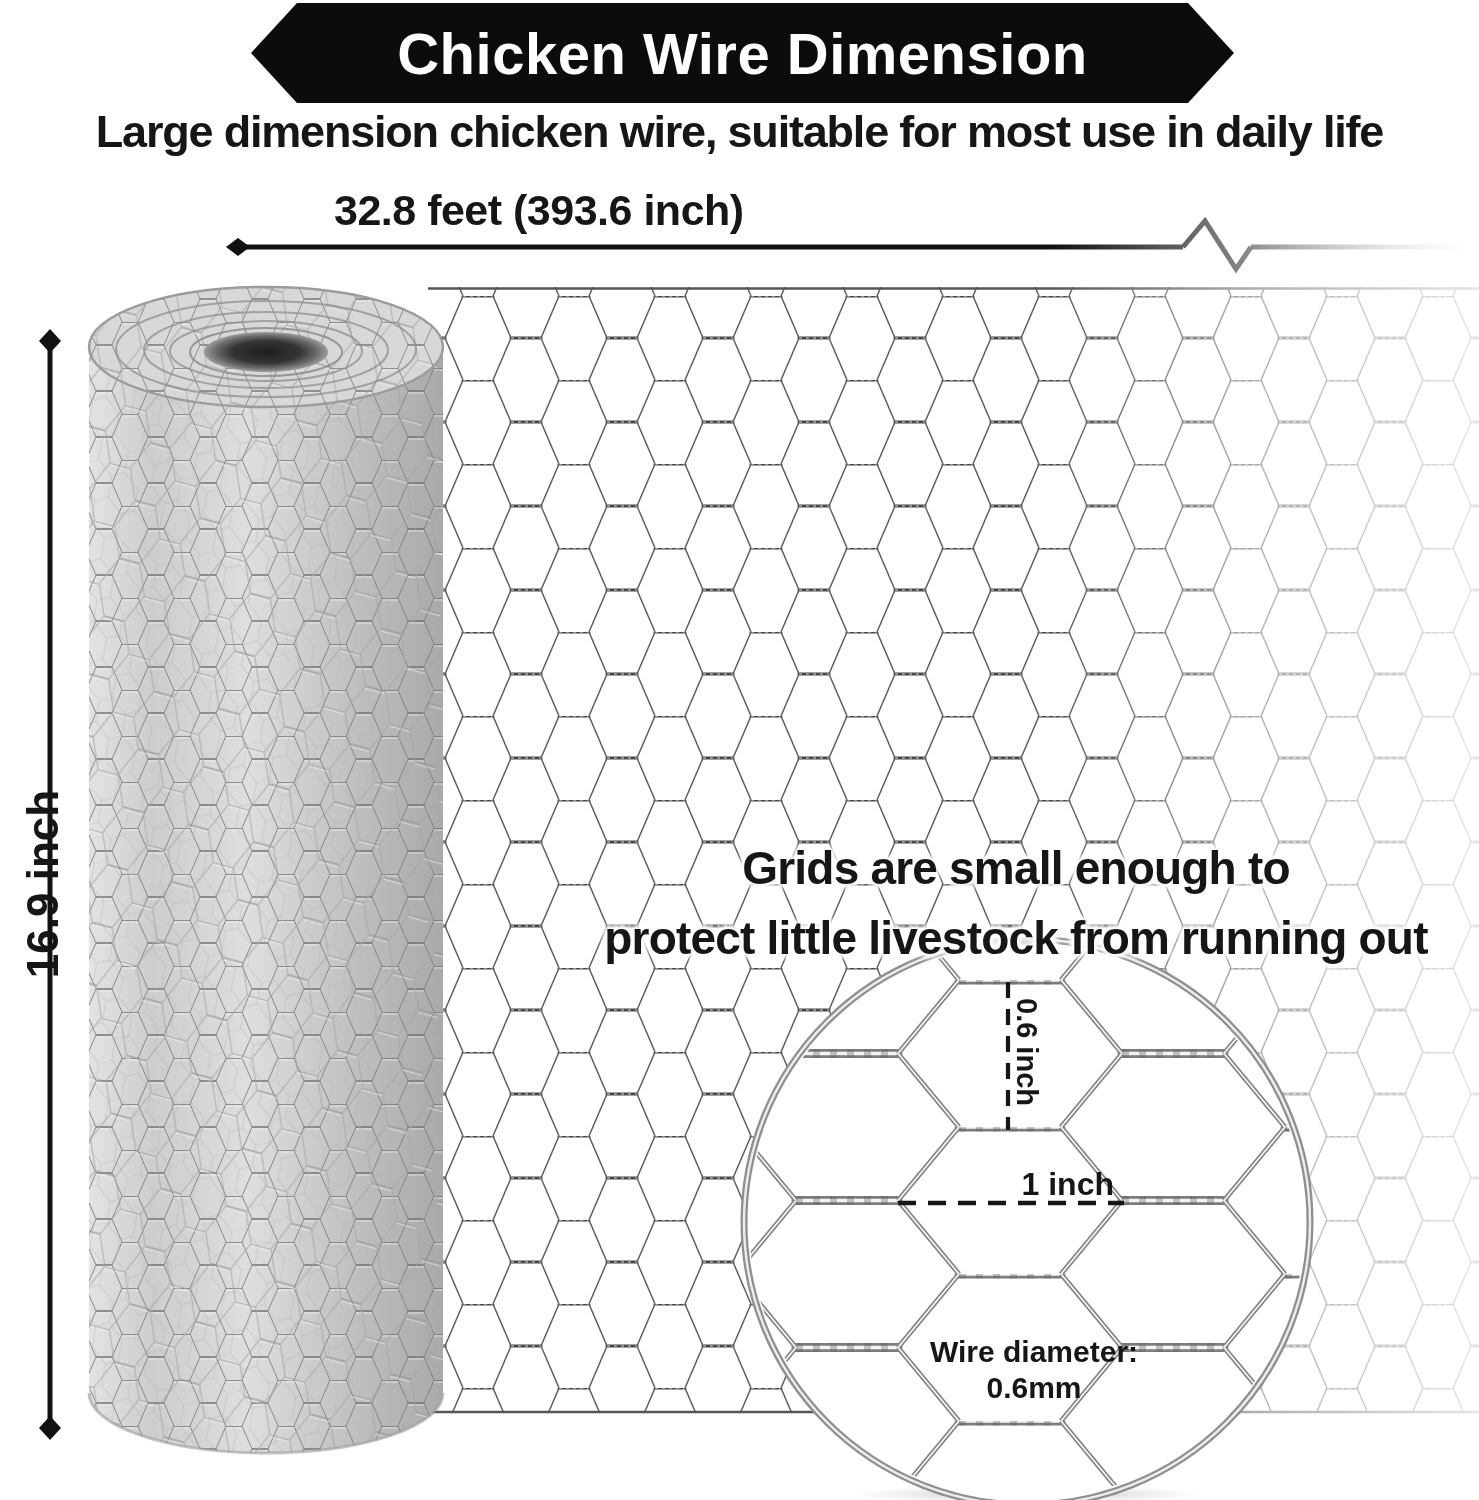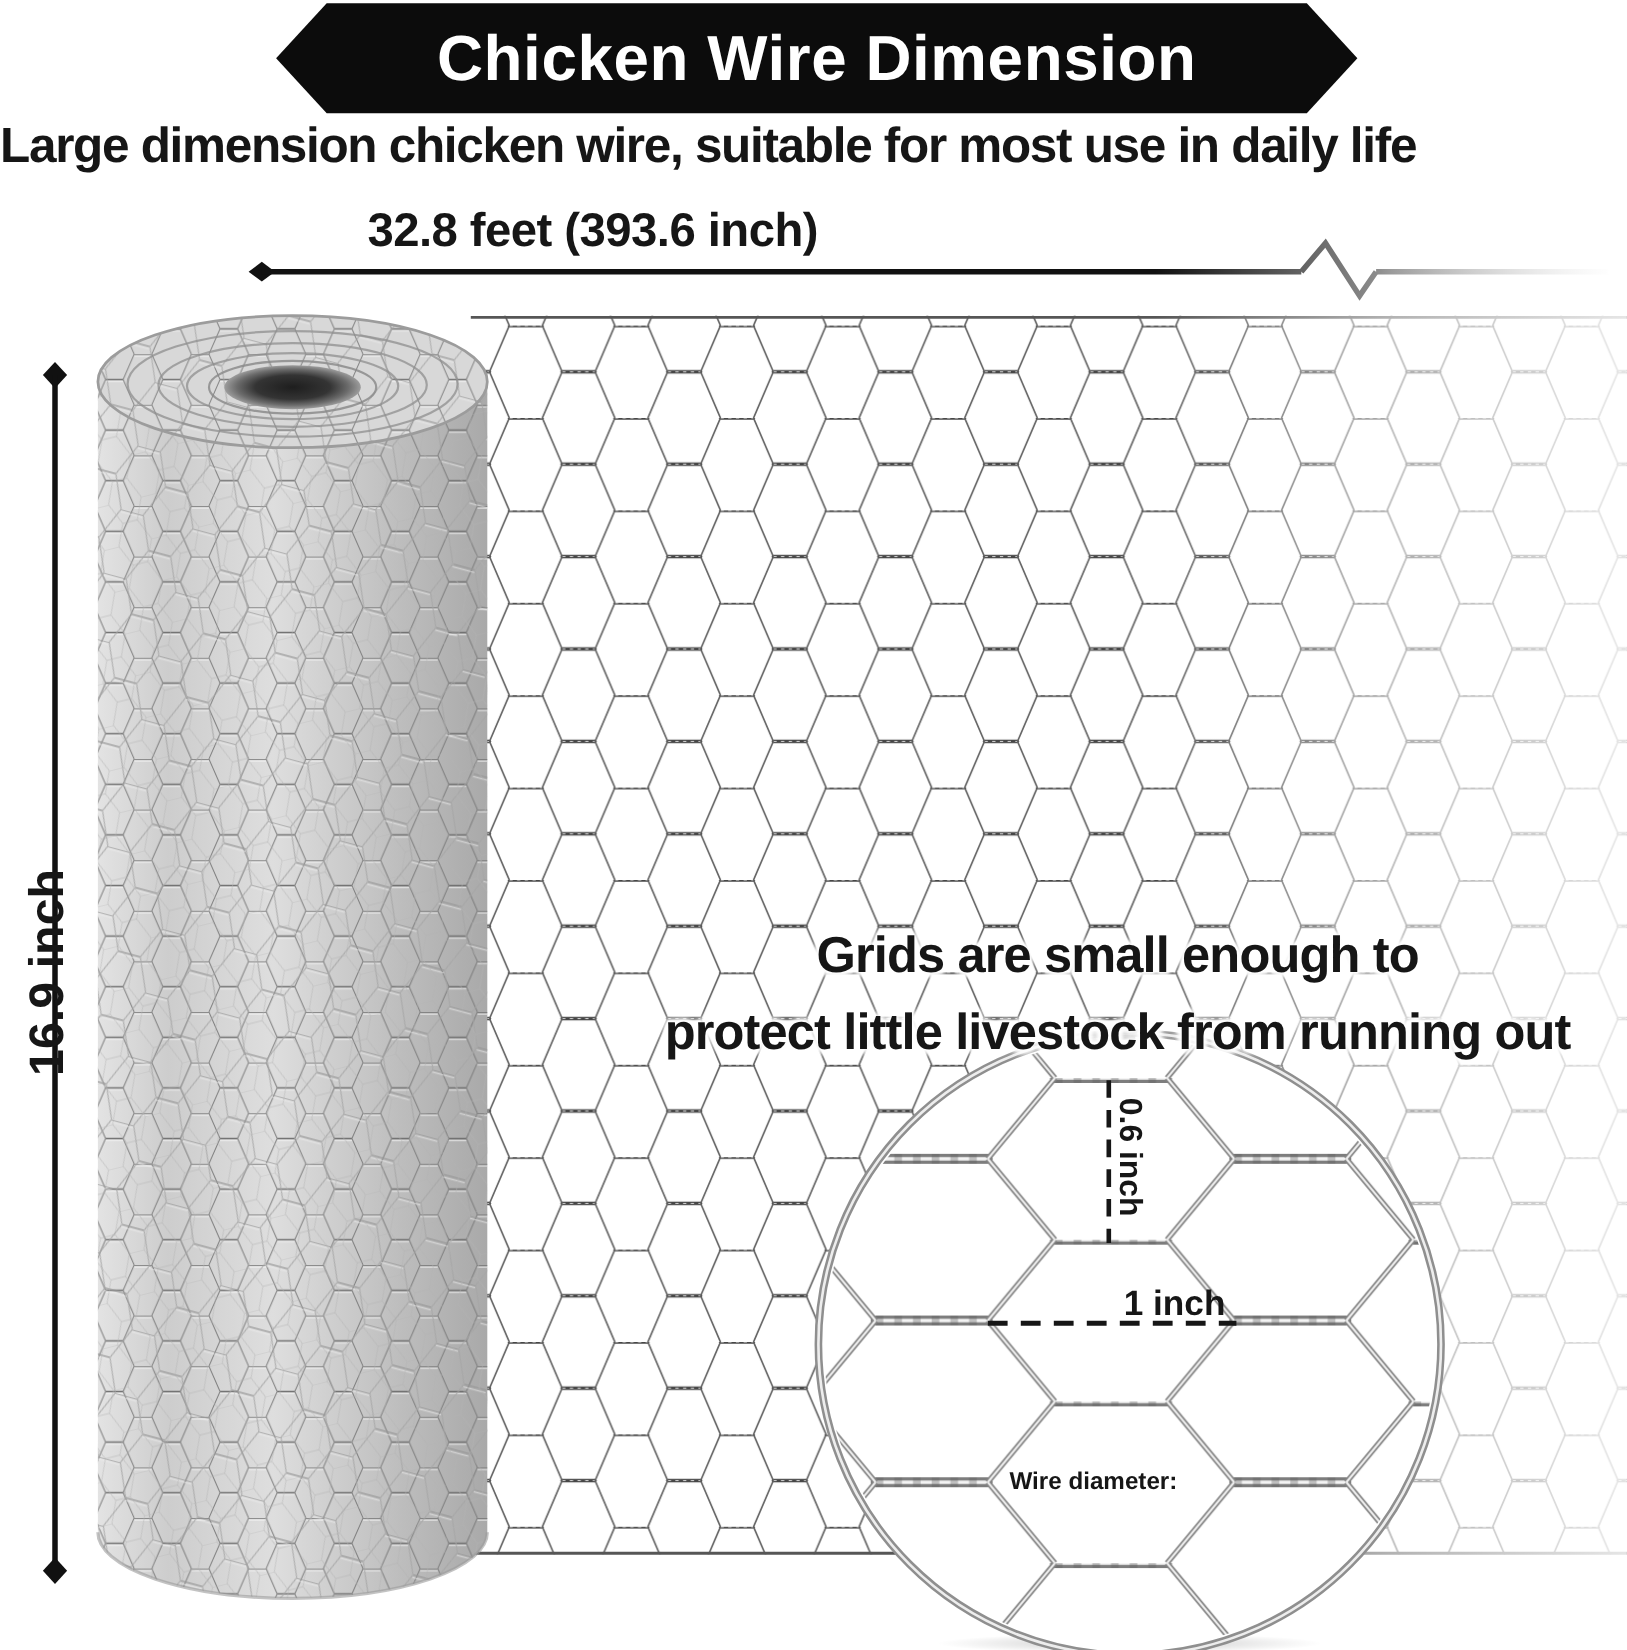--- a/index.html
+++ b/index.html
@@ -11,21 +11,21 @@
     font-family:"Liberation Sans", sans-serif;
   }
   #scene{position:absolute;left:0;top:0;}
   .txt{position:absolute;color:#161616;font-weight:bold;}
   .banner-title{
     left:251px;top:3px;width:983px;height:100px;
     display:flex;align-items:center;justify-content:center;
     color:#ffffff;font-size:58px;letter-spacing:0.5px;
   }
   .subtitle{
-    left:0;top:106px;width:1479px;
+    left:0;top:106px;width:1479px;text-align:center;
     font-size:45px;letter-spacing:-1.2px;
   }
   .width-label{
     left:334px;top:186px;width:800px;text-align:left;
     font-size:43px;letter-spacing:-0.5px;
   }
   .height-label{
     left:-66px;top:858px;width:220px;height:52px;text-align:center;
     font-size:44px;transform:rotate(-90deg);
   }
@@ -36,22 +36,22 @@
                 2px -2px 5px #fff,-2px 2px 5px #fff,0 0 14px #fff;
   }
   .inset-cell-height{
     left:943px;top:1032px;width:160px;height:40px;text-align:center;
     font-size:29px;transform:rotate(90deg);letter-spacing:0px;
   }
   .inset-cell-width{
     left:914px;top:1166px;width:200px;text-align:right;font-size:32px;
   }
   .inset-wire-diameter{
-    left:824px;top:1334px;width:340px;text-align:center;
-    font-size:22px;line-height:1.2;
+    left:864px;top:1334px;width:340px;text-align:center;
+    font-size:30px;line-height:1.2;
   }
 </style>
 </head>
 <body>
 
 <div id="stage">
 
   <svg id="scene" width="1479" height="1500" viewBox="0 0 1479 1500">
     <defs>
 
@@ -205,15 +205,16 @@
     <div>Grids are small enough to</div>
     <div>protect little livestock from running out</div>
   </div>
 
   <div class="txt inset-cell-height">0.6 inch</div>
 
   <div class="txt inset-cell-width">1 inch</div>
 
   <div class="txt inset-wire-diameter">
     <div>Wire diameter:</div>
+    <div>0.6mm</div>
   </div>
 
 </div>
 
 </body></html>

